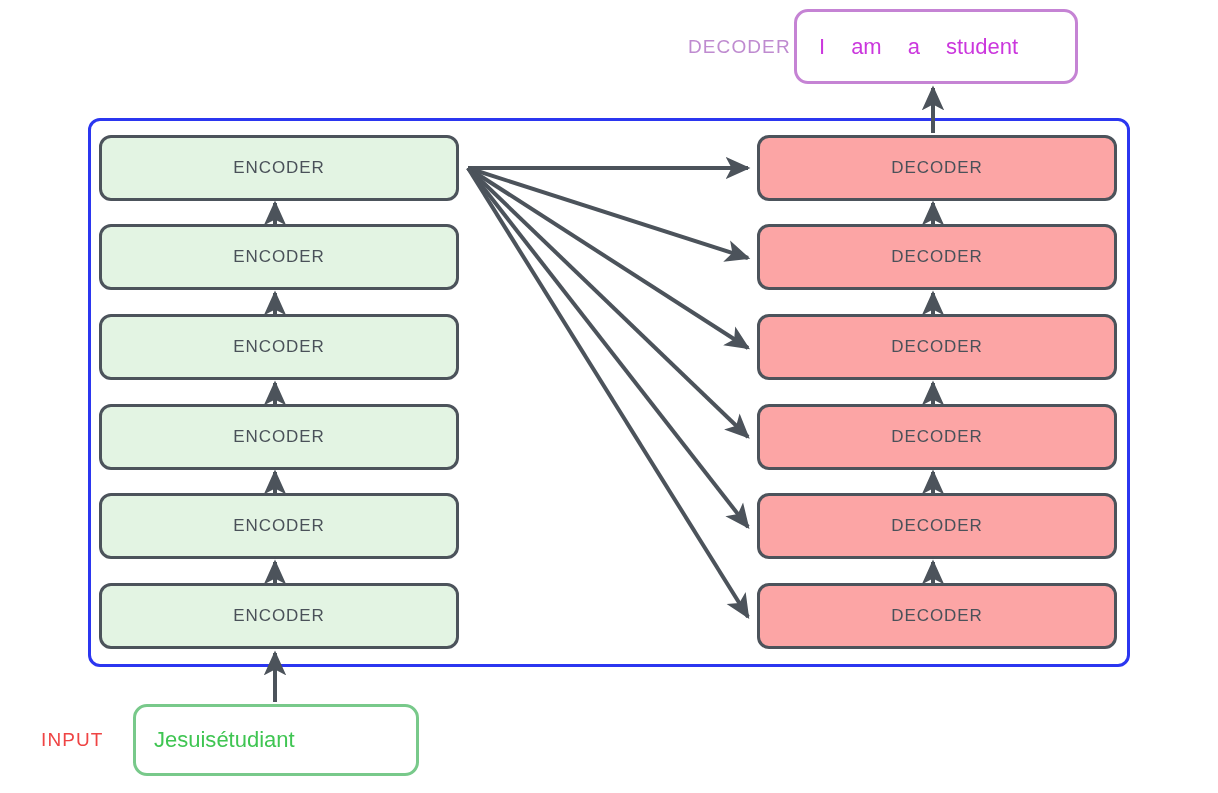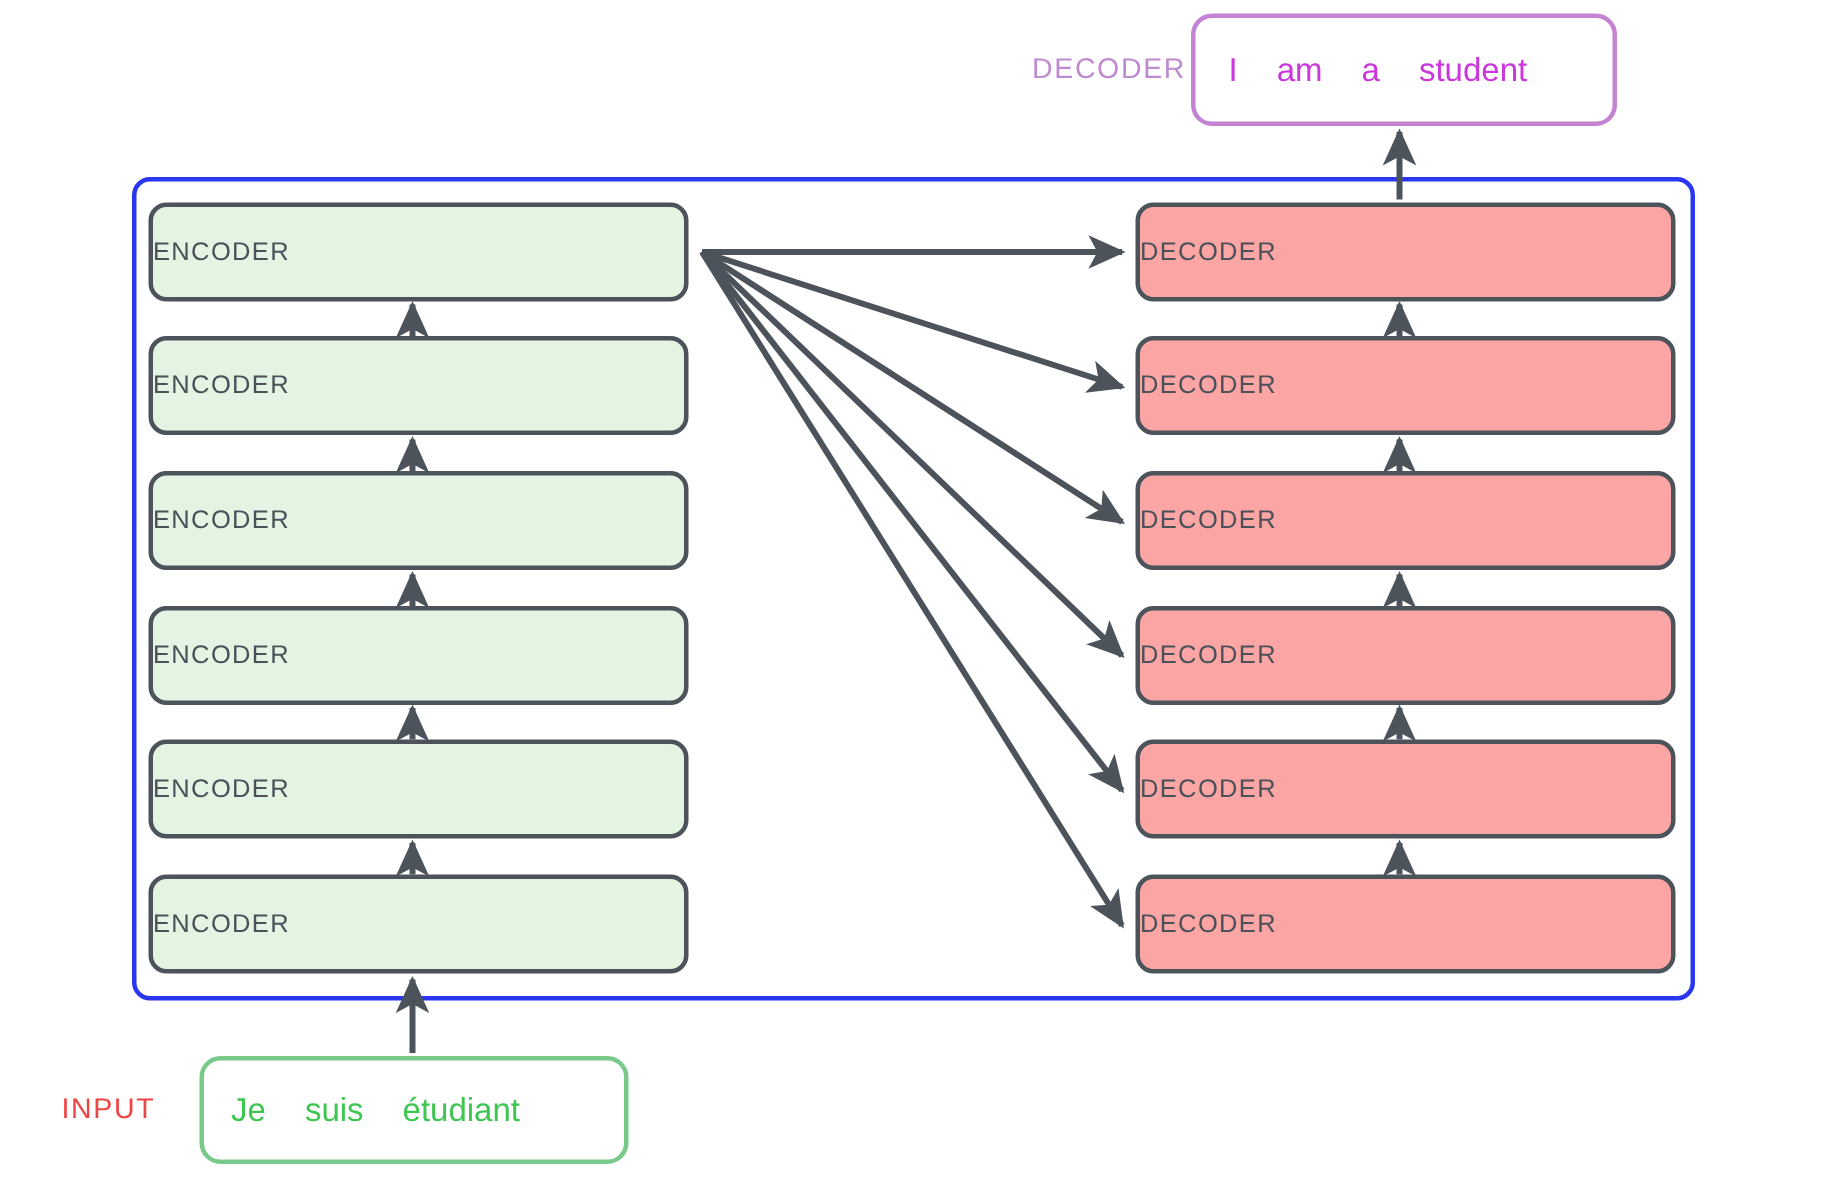--- a/index.html
+++ b/index.html
@@ -56,20 +56,21 @@
 
   .block {
     position: absolute;
     width: 360px;
     height: 66px;
     box-sizing: border-box;
     border: 3px solid #4c535b;
     border-radius: 12px;
     display: flex;
     align-items: center;
+    justify-content: center;
     font-size: 17px;
     letter-spacing: 0.9px;
     color: #4a5159;
   }
   .block.encoder { background: #e3f4e3; }
   .block.decoder { background: #fca5a5; }
 
   
   .io-box {
     position: absolute;
@@ -85,21 +86,20 @@
     white-space: nowrap;
   }
 
   #input-box {
     left: 133px;
     top: 704px;
     width: 286px;
     height: 72px;
     border: 3px solid #78c98a;
     padding: 0 18px;
-    gap: 26px;
   }
   #input-box .tok { color: #3fc552; }
 
   #output-box {
     left: 794px;
     top: 9px;
     width: 284px;
     height: 75px;
     border: 3px solid #c583d4;
     padding: 0 22px;

